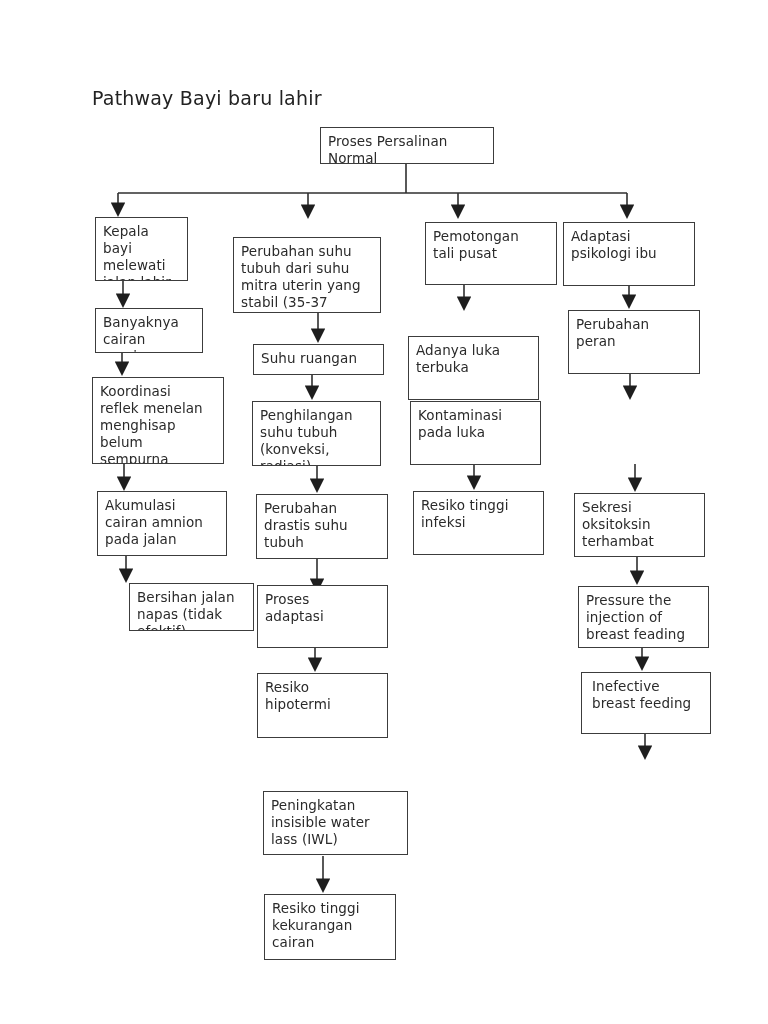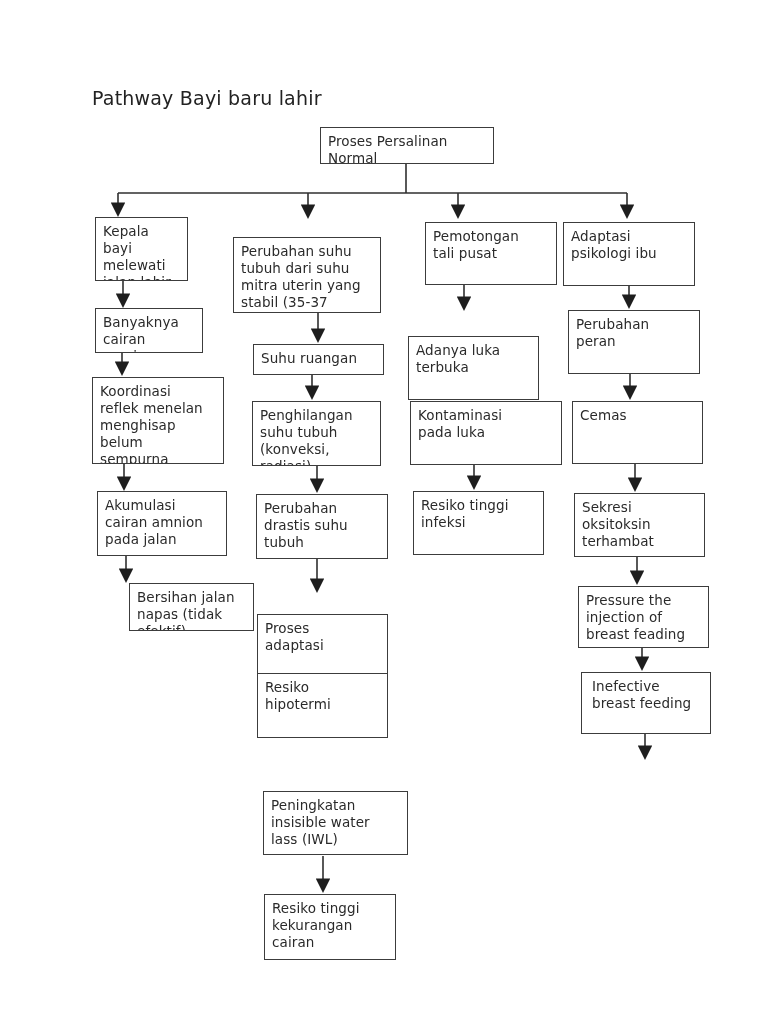--- a/index.html
+++ b/index.html
@@ -35,28 +35,28 @@
   .n-c1b1{left:95px;top:217px;width:93px;height:64px;}
   .n-c1b2{left:95px;top:308px;width:108px;height:45px;}
   .n-c1b3{left:92px;top:377px;width:132px;height:87px;}
   .n-c1b4{left:97px;top:491px;width:130px;height:65px;}
   .n-c1b5{left:98px;top:583px;width:125px;height:48px;margin-left:31px;}
   
   .n-c2b1{left:233px;top:237px;width:148px;height:76px;}
   .n-c2b2{left:253px;top:344px;width:131px;height:31px;}
   .n-c2b3{left:252px;top:401px;width:129px;height:65px;}
   .n-c2b4{left:256px;top:494px;width:132px;height:65px;}
-  .n-c2b5{left:257px;top:614px;width:131px;height:63px;}
+  .n-c2b5{left:257px;top:585px;width:131px;height:63px;}
   .n-c2b6{left:257px;top:673px;width:131px;height:65px;}
   .n-c2b7{left:263px;top:791px;width:145px;height:64px;}
   .n-c2b8{left:264px;top:894px;width:132px;height:66px;}
   
   .n-c3b1{left:401px;top:222px;width:132px;height:63px;margin-left:24px;}
   .n-c3b2{left:408px;top:312px;width:131px;height:64px;margin-top:24px;}
-  .n-c3b3{left:410px;top:401px;width:152px;height:64px;}
+  .n-c3b3{left:410px;top:401px;width:131px;height:64px;}
   .n-c3b4{left:413px;top:491px;width:131px;height:64px;}
   
   .n-c4b1{left:563px;top:222px;width:132px;height:64px;}
   .n-c4b2{left:568px;top:310px;width:132px;height:64px;}
   .n-c4b3{left:572px;top:401px;width:131px;height:63px;}
   .n-c4b4{left:574px;top:493px;width:131px;height:64px;}
   .n-c4b5{left:578px;top:586px;width:131px;height:62px;}
   .n-c4b6{left:581px;top:672px;width:130px;height:62px;padding-left:10px;}
 </style>
 </head>
@@ -166,21 +166,20 @@
 terbuka</div>
   <div class="node n-c3b3">Kontaminasi
 pada luka</div>
   <div class="node n-c3b4">Resiko tinggi
 infeksi</div>
 
   <div class="node n-c4b1">Adaptasi
 psikologi ibu</div>
   <div class="node n-c4b2">Perubahan
 peran</div>
-  <div class="node n-c4b3">Cemas</div>
   <div class="node n-c4b4">Sekresi
 oksitoksin
 terhambat</div>
   <div class="node n-c4b5">Pressure the
 injection of
 breast feading</div>
   <div class="node n-c4b6">Inefective
 breast feeding</div>
 
 </div>

